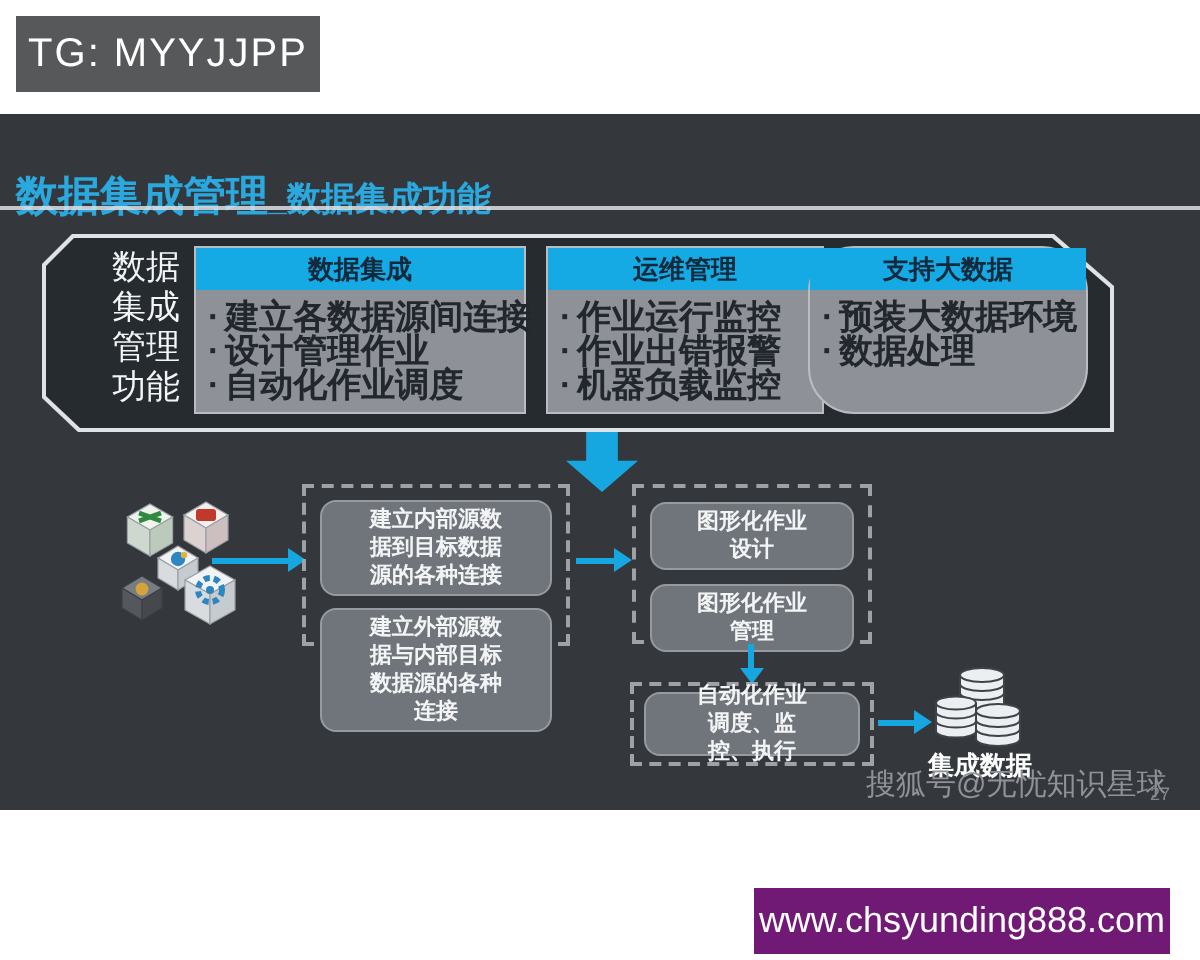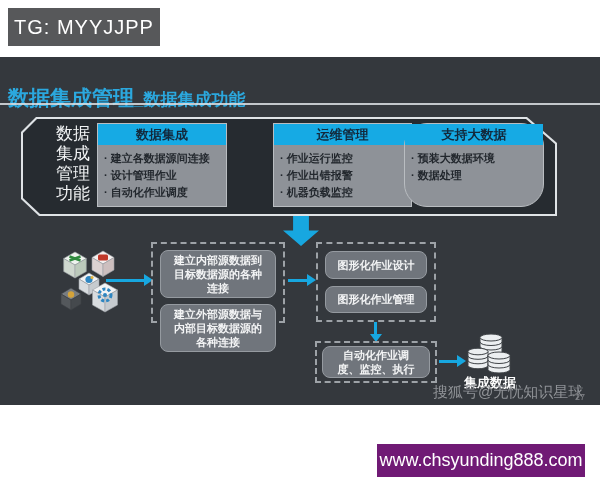--- a/index.html
+++ b/index.html
@@ -24,43 +24,43 @@
     background:#dfe3e6;
     clip-path:polygon(15px 0, calc(100% - 30px) 0, 100% 26px, 100% 100%, 18px 100%, 0 calc(100% - 17px), 0 15px); }
   .hexpanel-inner { position:absolute; left:2px; top:2px; right:2px; bottom:2px;
     background:#262b30;
     clip-path:polygon(14px 0, calc(100% - 29px) 0, 100% 25px, 100% 100%, 17px 100%, 0 calc(100% - 16px), 0 14px); }
 
   .side-label { position:absolute; left:50px; top:67px; width:46px; text-align:center;
     color:#f2f4f5; font-size:17px; font-weight:normal; line-height:20px; }
 
   .feature-box { position:absolute; top:66px; height:84px; border:1px solid #b9bdc1; background:#8e9298; }
-  .fb-1 { left:97px;  width:130px; }
+  .fb-1 { left:97px;  width:166px; }
   .fb-2 { left:251px; width:139px;margin-left:22px; }
   .fb-3 { left:404px; width:140px;border-radius:23px; }
   .fb-header { height:21px; background:#16aae4; color:#13293c; font-size:13px; font-weight:bold;
     display:flex; align-items:center; justify-content:center; }
   .fb-body { padding:5px 4px 0 6px; }
   .fb-body ul { list-style:none; }
-  .fb-body li { color:#22272d; font-size:11px; font-weight:bold; line-height:17px; white-space:nowrap; }
+  .fb-body li { color:#22272d; font-size:17px; font-weight:bold; line-height:17px; white-space:nowrap; }
   .fb-body li::before { content:"·"; margin-right:3px; }
 
   
   .down-block-arrow { position:absolute; left:283px; top:159px; width:36px; height:30px; background:#17a7e0;
     clip-path:polygon(28% 0, 72% 0, 72% 48%, 100% 48%, 50% 100%, 0 48%, 28% 48%); }
 
   
   .dashed-box { position:absolute; border:2px dashed #9da2a7; }
   .db-1 { left:151px; top:185px; width:134px; height:81px; padding:6px 7px; display:flex; flex-direction:column; gap:6px; }
   .db-2 { left:316px; top:185px; width:120px; height:80px; padding:7px 7px; display:flex; flex-direction:column; gap:7px; }
   .db-3 { left:315px; top:284px; width:122px; height:42px; padding:3px 5px; display:flex; }
 
   .flow-btn { flex:1; background:#70757c; border:1px solid #959aa0; border-radius:8px;
     color:#f3f4f5; font-size:11px; font-weight:bold; line-height:14px; text-align:center;
-    display:flex; align-items:center; justify-content:center; padding:2px 10px; }
+    display:flex; align-items:center; justify-content:center; padding:2px 21px; }
 
   
   .h-line { position:absolute; height:3px; background:#17a7e0; }
   .h-head { position:absolute; width:0; height:0; border-top:6px solid transparent;
     border-bottom:6px solid transparent; border-left:9px solid #17a7e0; }
   .v-line { position:absolute; width:3px; background:#17a7e0; }
   .v-head { position:absolute; width:0; height:0; border-left:6px solid transparent;
     border-right:6px solid transparent; border-top:8px solid #17a7e0; }
 
   .sources-icon { position:absolute; left:58px; top:193px; }

